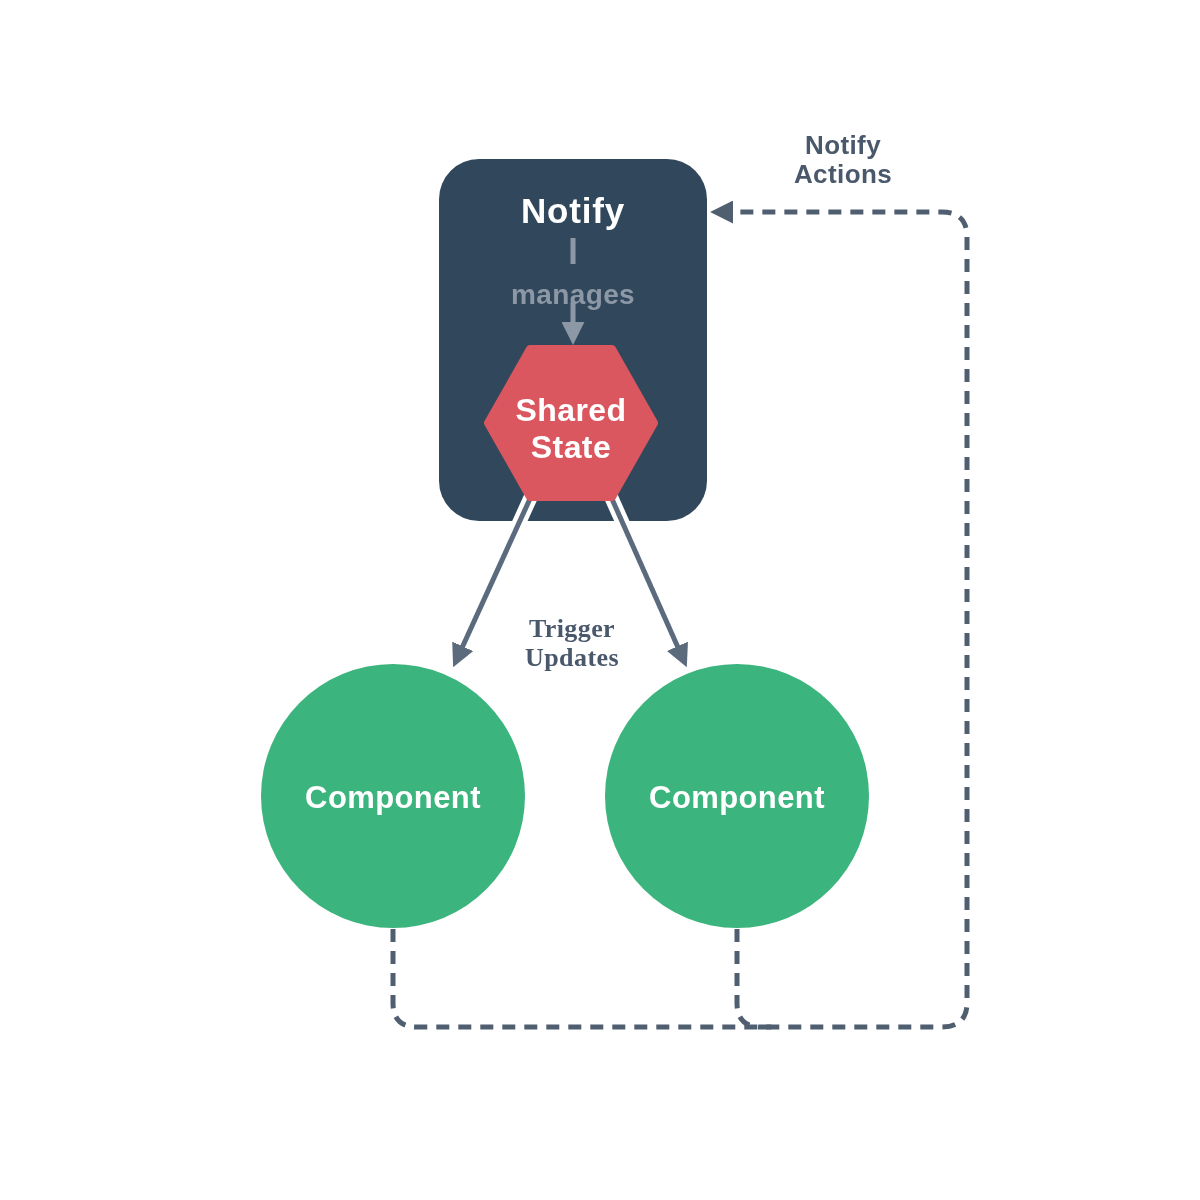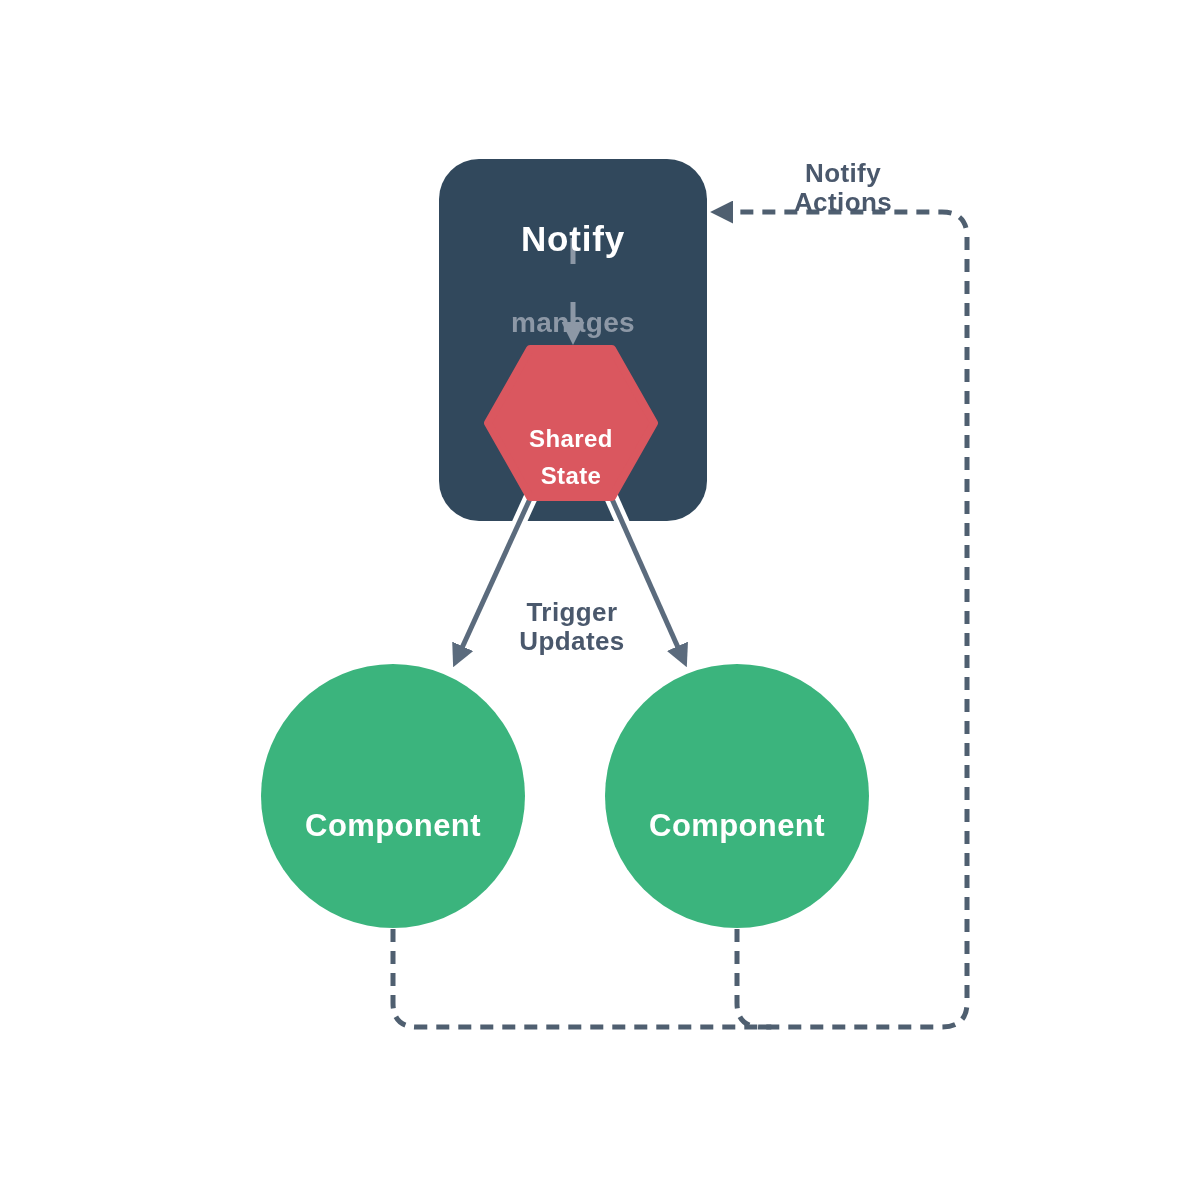--- a/index.html
+++ b/index.html
@@ -7,28 +7,28 @@
     --gray:#8D98A6; --slate:#5B6B7D; --dash:#4F5F70; --label:#4A586C; --white:#ffffff;
   }
   html,body{margin:0;padding:0;background:var(--bg);}
   .canvas{
     position:relative; width:1200px; height:1200px; background:var(--bg);
     overflow:hidden; font-family:"Liberation Sans", sans-serif;
   }
   .canvas svg{position:absolute; left:0; top:0;}
   .lbl{
     position:absolute; transform:translate(-50%,-50%);
-    font-weight:700; text-align:center; white-space:pre-line; letter-spacing:0.4px;margin-top:28px;
+    font-weight:700; text-align:center; white-space:pre-line; letter-spacing:0.4px;
   }
   .lbl-store    {left:573px; top:211px; font-size:35px; color:var(--white); letter-spacing:0.8px;}
   .lbl-manages  {left:573px; top:295px; font-size:28px; color:var(--gray);}
-  .lbl-shared   {left:571px; top:429px; font-size:24px; line-height:37px; color:var(--white);}
+  .lbl-shared   {left:571px; top:429px; font-size:32px; line-height:37px; color:var(--white);}
   .lbl-comp-l   {left:393px; top:798px; font-size:31px; color:var(--white);}
   .lbl-comp-r   {left:737px; top:798px; font-size:31px; color:var(--white);}
-  .lbl-trigger  {left:572px; top:599px; font-size:26px; line-height:29px; color:var(--label);}
+  .lbl-trigger  {left:572px; top:643px; font-size:26px; line-height:29px; color:var(--label);font-family:Liberation Serif, serif;}
   .lbl-notify   {left:843px; top:160px; font-size:26px; line-height:29px; color:var(--label);}
   .dashline{fill:none; stroke:var(--dash); stroke-width:5; stroke-dasharray:13 9;}
   .diag{stroke:var(--slate); stroke-width:5;}
   .casing{stroke:var(--white); stroke-width:14;}
 </style>
 </head>
 <body>
 
 <div class="canvas">
 

